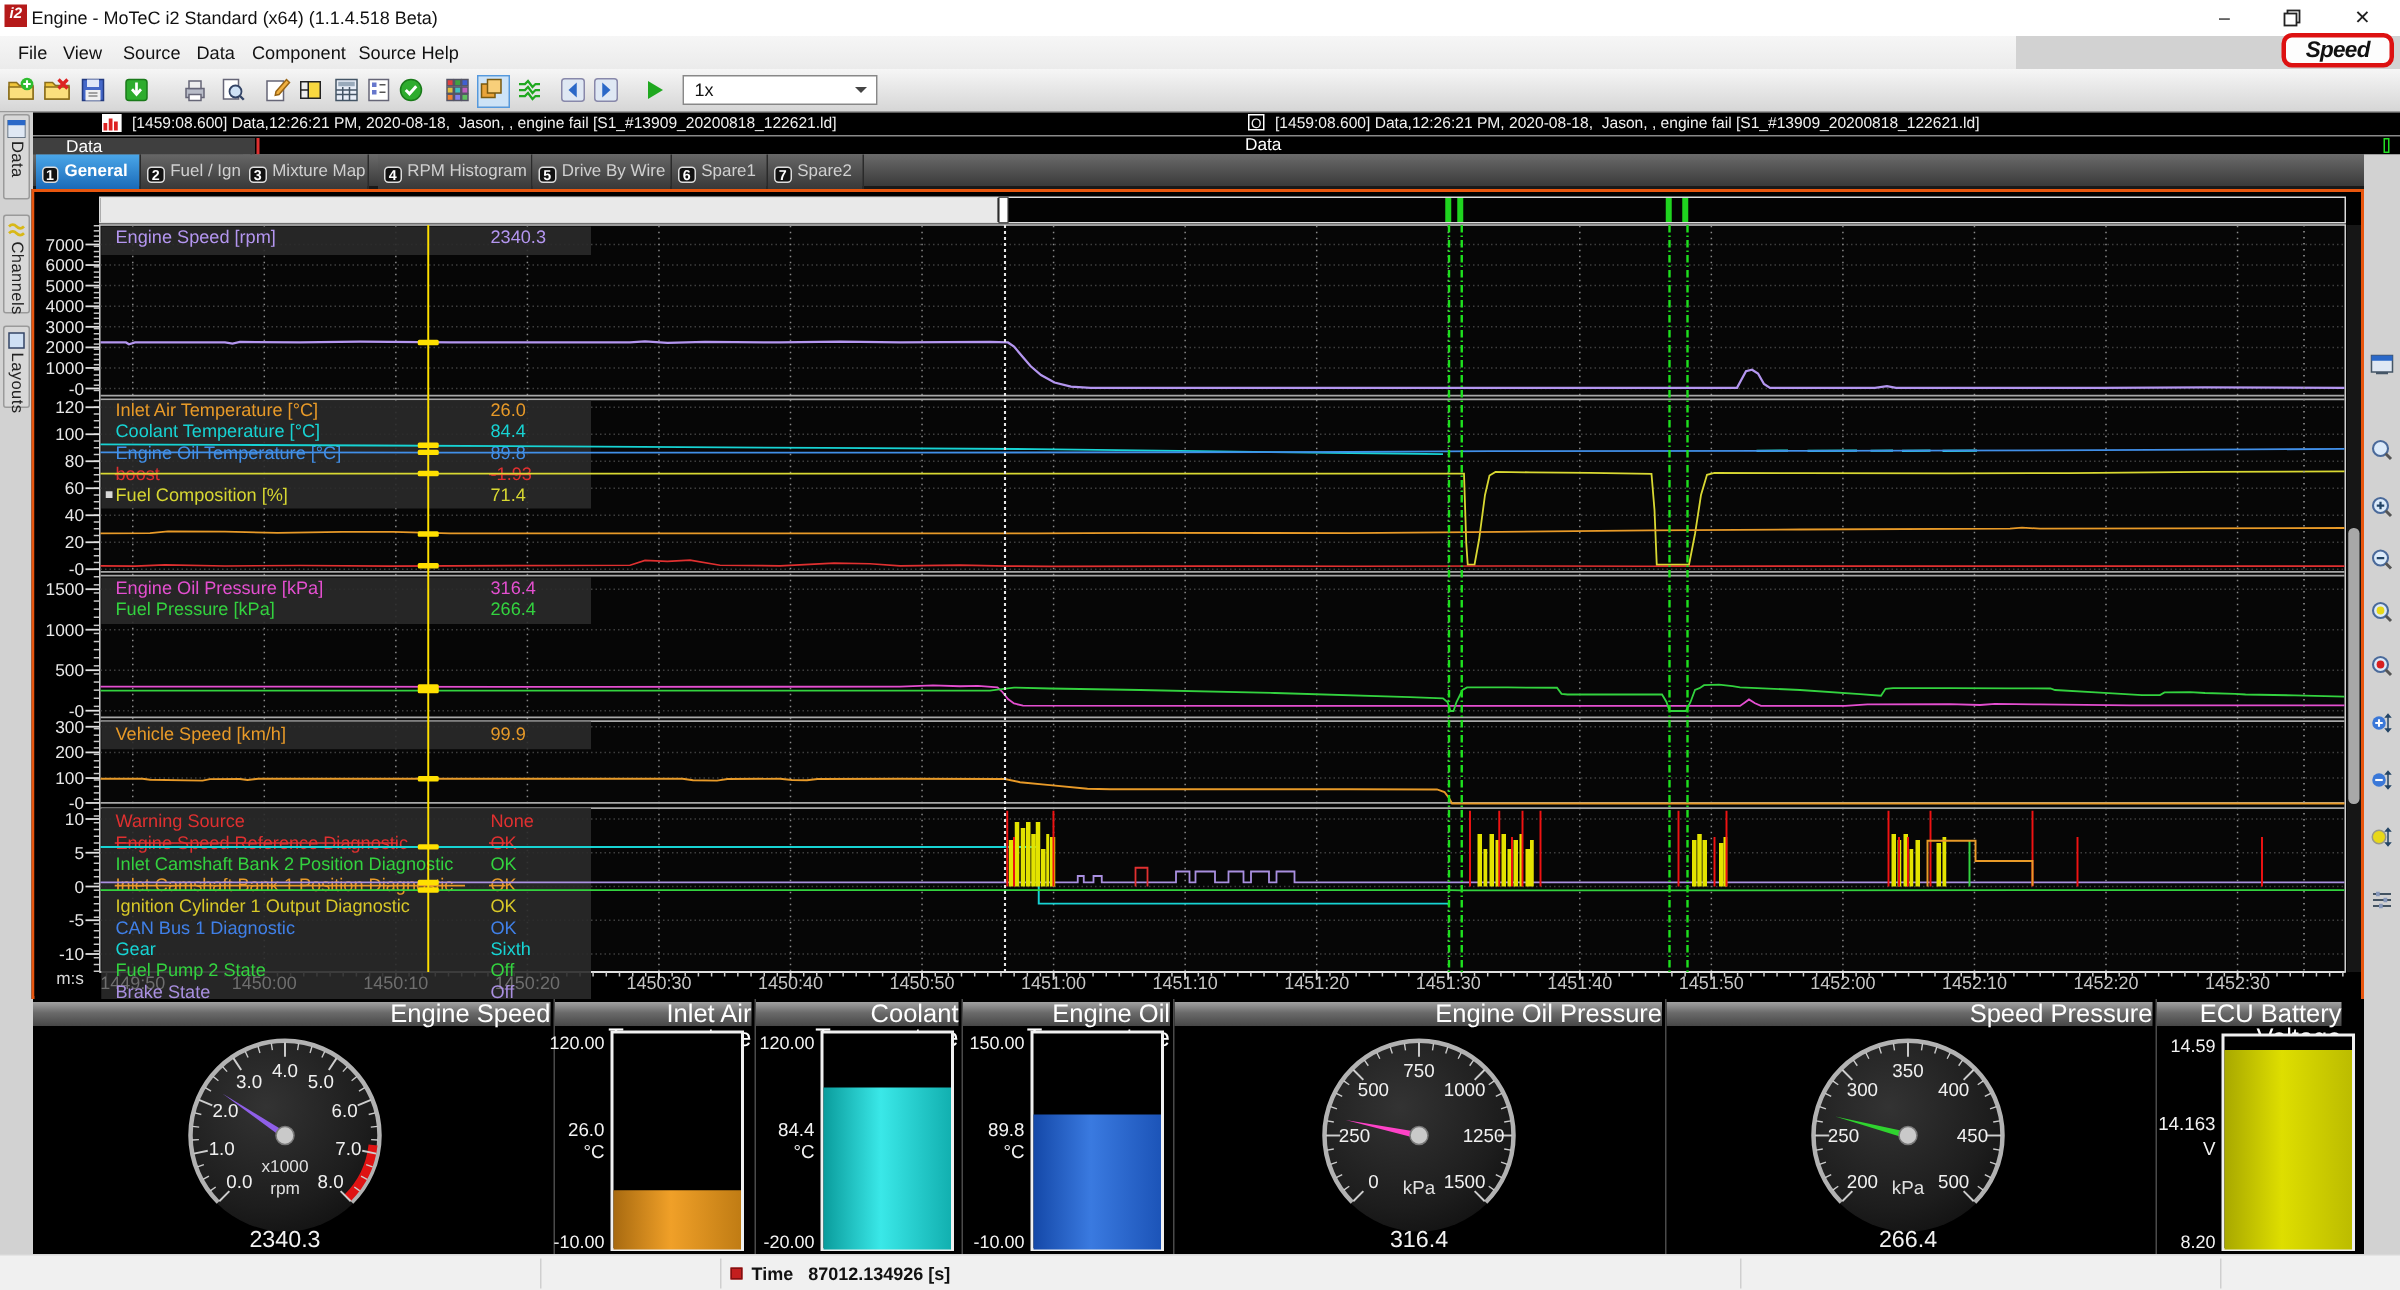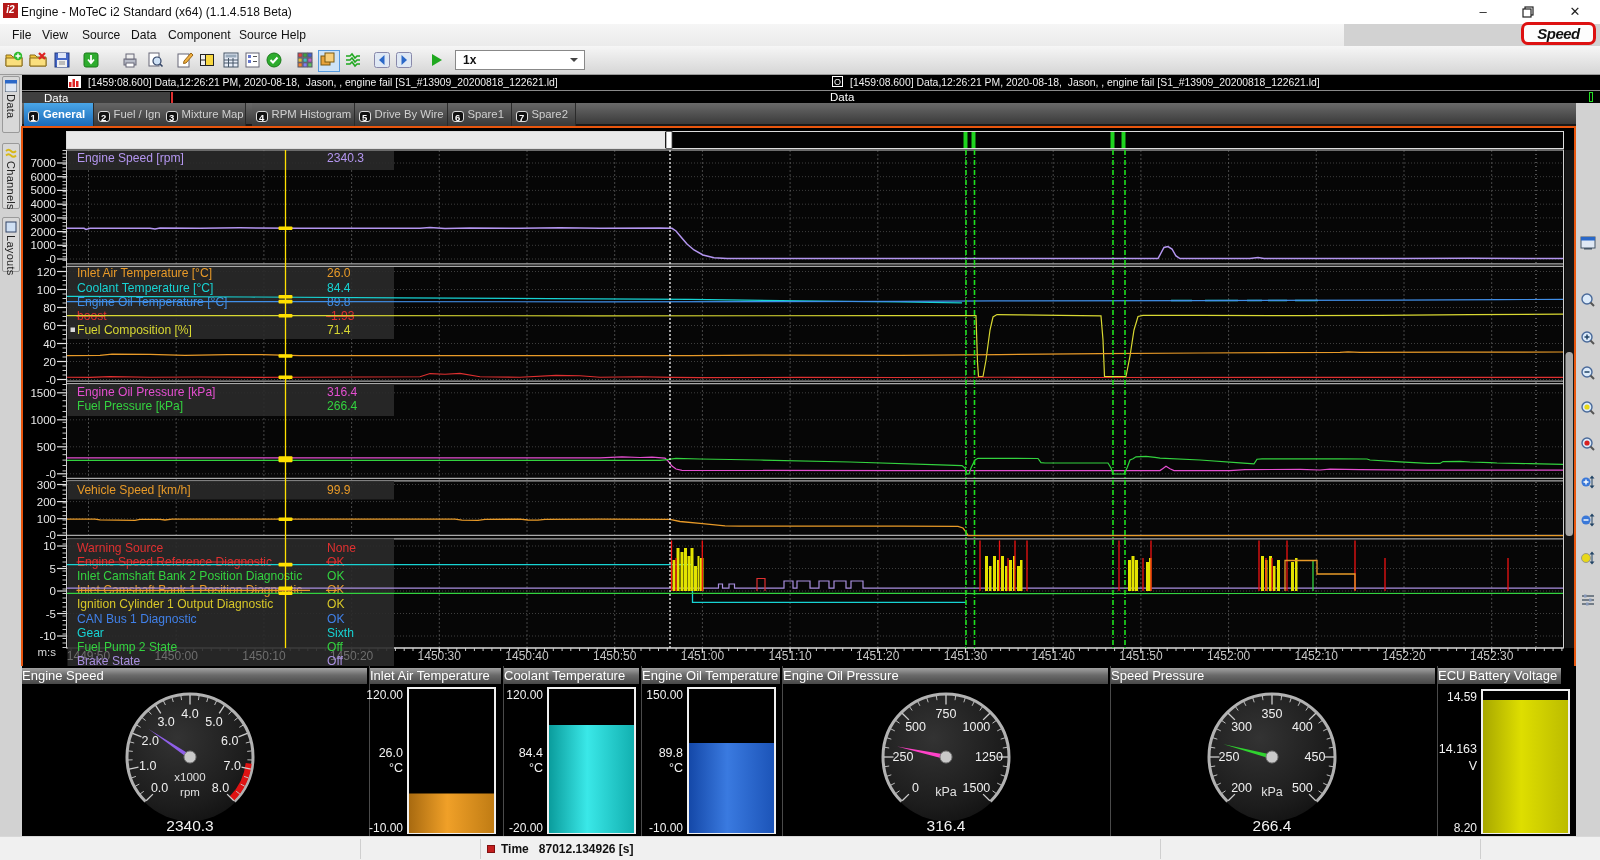--- a/index.html
+++ b/index.html
@@ -7,21 +7,21 @@
 #titlebar { left:0; top:0; width:1600px; height:24px; background:#ffffff; }
 #titlebar .ttext { position:absolute; left:21px; top:5px; font-size:12px; color:#111; }
 #appicon { position:absolute; left:3px; top:3px; width:15px; height:15px; background:#b51a1a; color:#fff;
   font-size:10px; font-weight:bold; font-style:italic; text-align:center; line-height:14px; }
 .winbtn { position:absolute; top:0px; width:34px; height:24px; text-align:center; line-height:24px; font-size:13px; color:#222; }
 #menubar { left:0; top:24px; width:1344px; height:22px; background:linear-gradient(#f6f6f6,#ebebeb); }
 #menubar span { position:absolute; top:4px; font-size:12.1px; color:#111; }
 #logo { position:absolute; left:1521px; top:22px; width:75px; height:23px; border:3px solid #dd1111; border-radius:7px;
   background:#fdfdfd; text-align:center; line-height:17px; font-size:15px; font-weight:bold; font-style:italic; color:#111;
   letter-spacing:-0.5px; }
-#toolbar { left:0; top:46px; width:1600px; height:29px; background:linear-gradient(#f6f6f6,#d6d6d6); border-bottom:1px solid #9a9a9a;font-weight:bold; }
+#toolbar { left:0; top:46px; width:1600px; height:29px; background:linear-gradient(#f6f6f6,#d6d6d6); border-bottom:1px solid #9a9a9a; }
 .tbi { position:absolute; top:5px; width:20px; height:20px; }
 .tbi.sel { background:#cde3f7; outline:1.5px solid #5599dd; }
 #combo { position:absolute; left:455px; top:4px; width:130px; height:20px; background:#fff; border:1px solid #888;
   font-size:12px; color:#111; line-height:18px; padding-left:7px; }
 #combo:after { content:""; position:absolute; right:6px; top:7px; border:4.5px solid transparent; border-top-color:#444; }
 #row1 { left:22px; top:75px; width:1578px; height:15px; background:#000; color:#f0f0f0; font-size:10.4px; }
 #row2 { left:22px; top:90px; width:1578px; height:13px; background:#000; border-top:1px solid #8a8a8a; }
 #row2 .dtab { position:absolute; left:0px; top:1px; width:148px; height:12px; background:#3f3f3f; color:#fff;
   font-size:11.5px; padding-left:22px; }
 #row2 .redline { position:absolute; left:148.5px; top:1px; width:2px; height:12px; background:#e03030; }
@@ -36,21 +36,21 @@
 
 #chartborder { left:21px; top:126px; width:1555px; height:540px; border:2px solid #e8560e; background:#000; }
 #leftdock { left:0; top:75px; width:22px; height:761px; background:#d2d2d2; }
 .vtab { position:absolute; left:2px; width:18px; background:#d8d8d8; border:1px solid #9a9a9a; border-radius:2px; }
 .vtab .vt { writing-mode:vertical-rl; font-size:11px; color:#222; margin:2px 0 4px 2.2px; letter-spacing:0.3px; }
 .vtab svg { display:block; margin:3px auto 0; }
 #rightdock { left:1576px; top:103px; width:24px; height:733px; background:#d2d2d2; }
 .rdi { position:absolute; left:4px; width:16px; height:16px; }
 #gaugepanel { left:22px; top:666px; width:1554px; height:170px; background:#000; }
 .ghdr { position:absolute; top:668px; height:16px; background:linear-gradient(#a2a2a2,#6a6a6a 45%,#474747);
-  color:#fff; font-size:13px; text-align:left; line-height:16px; }
+  color:#fff; font-size:17px; text-align:right; line-height:16px; }
 #statusbar { left:0; top:836px; width:1600px; height:24px; background:#f0f0f0; border-top:1px solid #d8d8d8; }
 #statusbar .sep { position:absolute; top:2px; width:1px; height:20px; background:#cfcfcf; }
 #statusbar .st { position:absolute; top:5px; font-size:12px; font-weight:bold; color:#111; }
 svg text { font-family:"Liberation Sans", sans-serif; }
 </style></head>
 <body>
 <div class="abs" id="titlebar">
   <div id="appicon">i2</div>
   <div class="ttext">Engine - MoTeC i2 Standard (x64) (1.1.4.518 Beta)</div>
   <div class="winbtn" style="left:1466px;">–</div>

